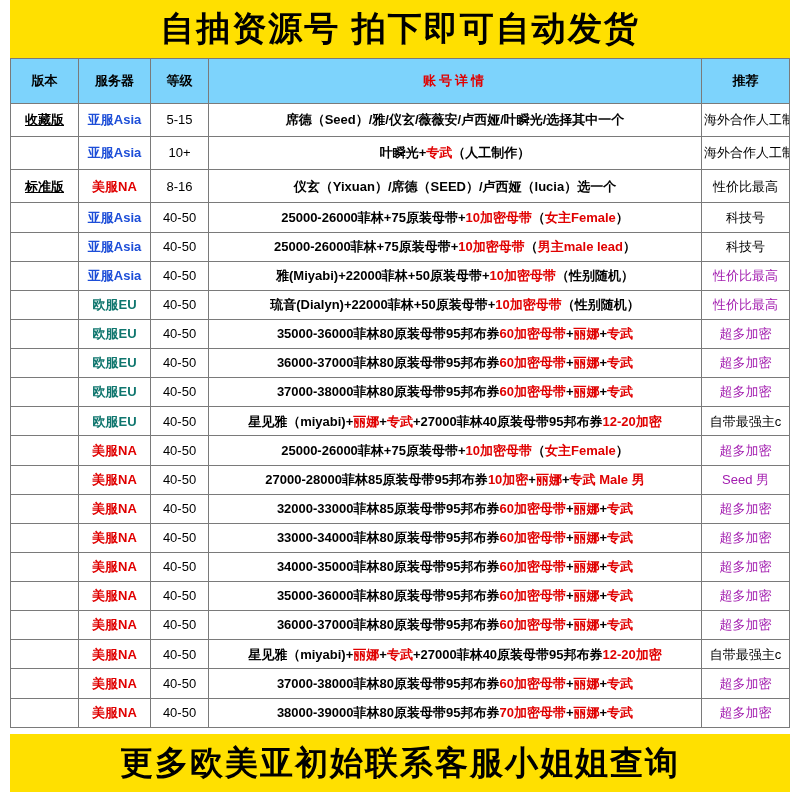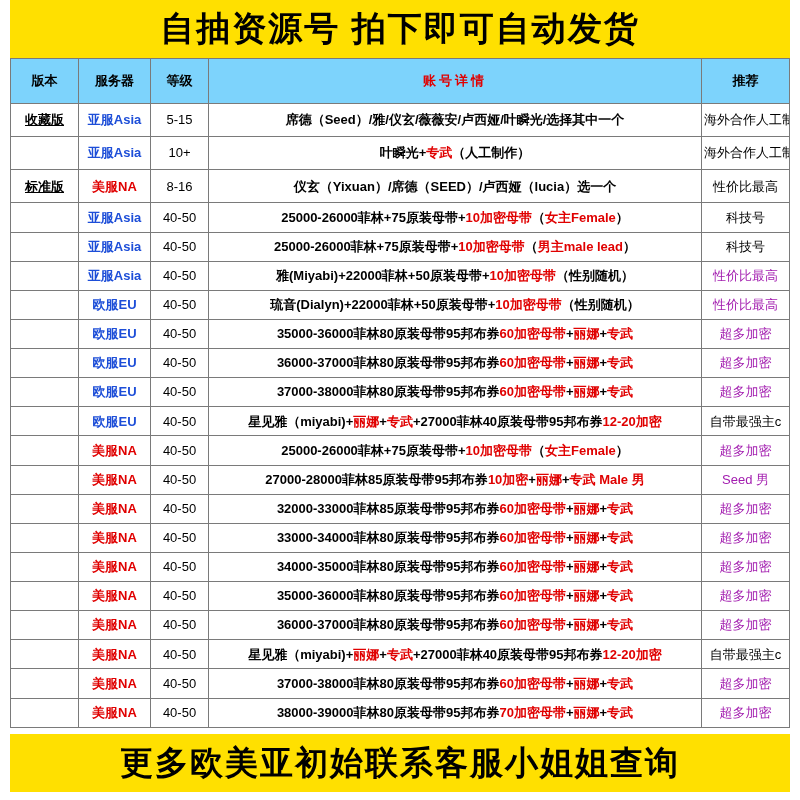--- a/index.html
+++ b/index.html
@@ -80,21 +80,21 @@
     font-size: 14px;
     color: #000;
     text-decoration: underline;
   }
   td.server {
     font-weight: bold;
     font-size: 14px;
   }
   td.server.asia { color: #1d4ed8; }
   td.server.na { color: #e00000; }
-  td.server.eu { color: #1d4ed8; }
+  td.server.eu { color: #0f766e; }
   td.level {
     font-size: 14px;
     color: #000;
   }
   td.detail {
     font-weight: bold;
     font-size: 14.5px;
     color: #000;
     text-align: center;
     margin-top: 43px;

